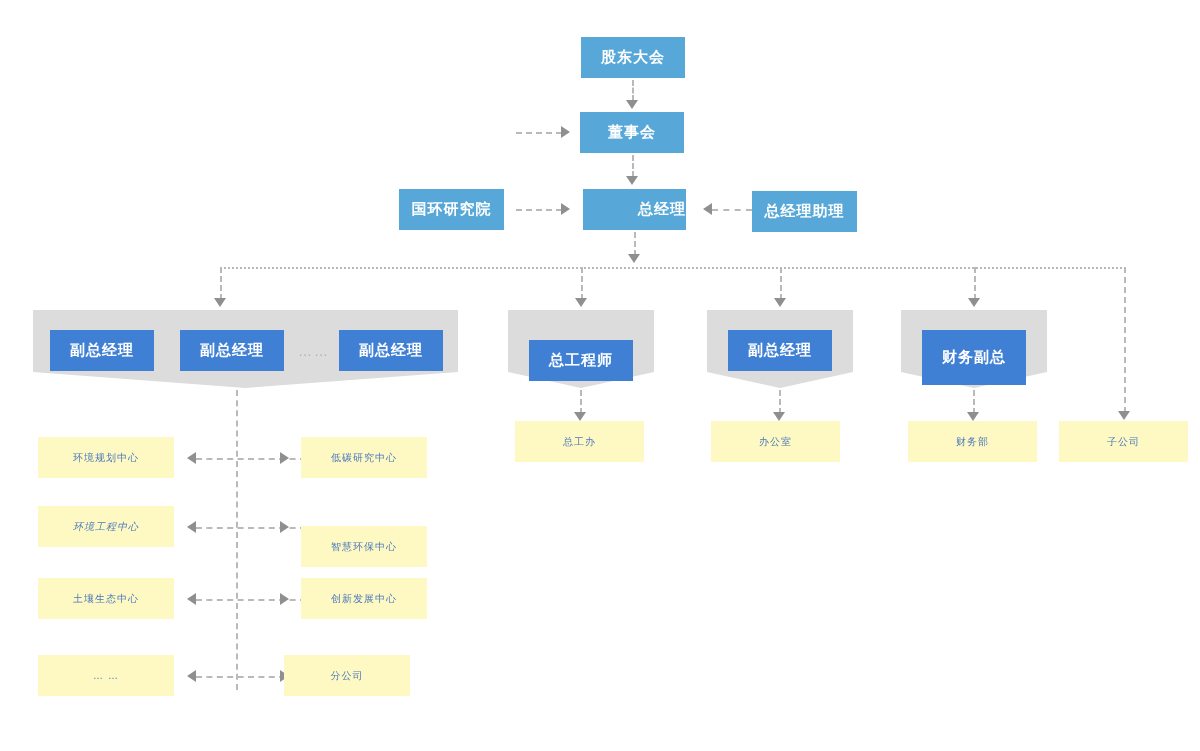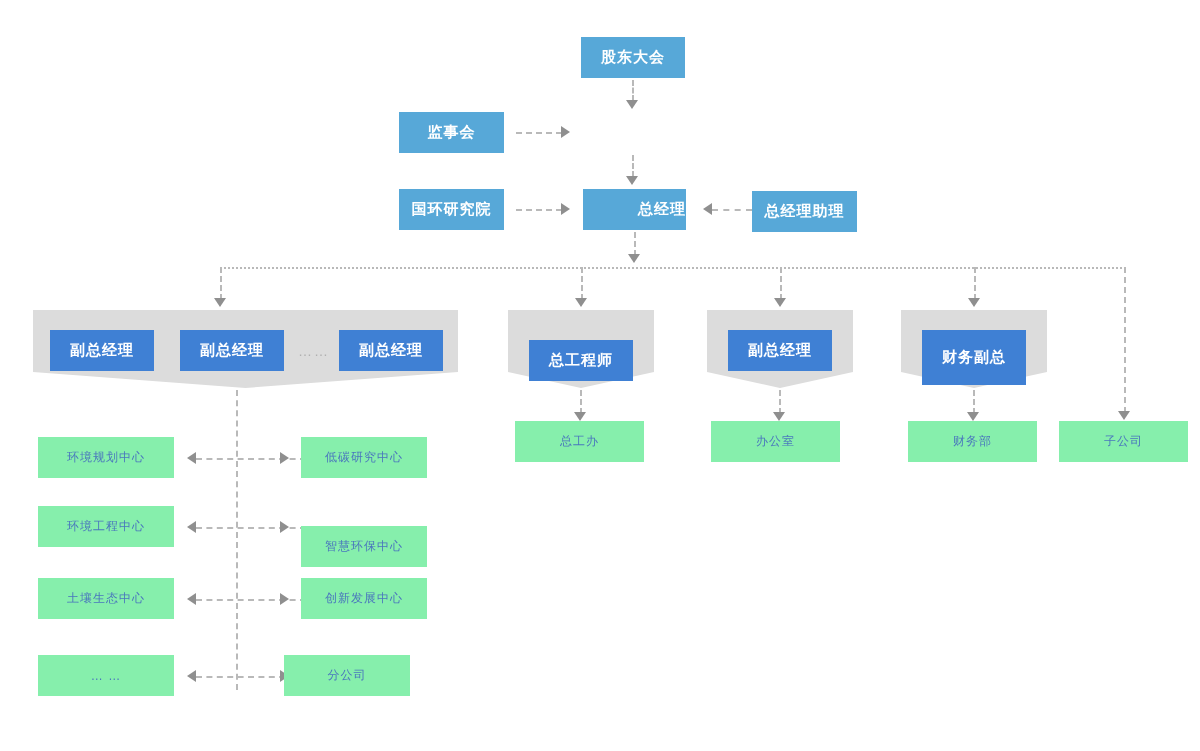--- a/index.html
+++ b/index.html
@@ -43,23 +43,23 @@
   
   .node.blue {
     background: #3f80d4;
     color: #ffffff;
     font-size: 15px;
     font-weight: bold;
   }
 
   
   .node.gray {
-    background: #86efac;
+    background: #fef9c3;
     color: #4a77bd;
-    font-size: 12px;
+    font-size: 10px;
     font-weight: normal;
   }
 
   
   .pentagon {
     position: absolute;
     background: #dcdcdc;
   }
 
   
@@ -118,27 +118,27 @@
 
 <div id="canvas">
 
   <div class="node sky" style="left:581px; top:37px; width:104px; height:41px;">
     <span>股东大会</span>
   </div>
 
   <div class="vline" style="left:632px; top:80px; height:21px;"></div>
   <div class="arrow-down" style="left:626px; top:100px;"></div>
 
-  <div class="node sky" style="left:399px; top:112px; width:105px; height:41px;">
-    <span>监事会</span>
-  </div>
 
   <div class="hline" style="left:516px; top:132px; width:46px;"></div>
   <div class="arrow-right" style="left:561px; top:126px;"></div>
 
+  <div class="node sky" style="left:580px; top:112px; width:104px; height:41px;">
+    <span>董事会</span>
+  </div>
 
   <div class="vline" style="left:632px; top:155px; width:0; height:22px;"></div>
   <div class="arrow-down" style="left:626px; top:176px;"></div>
 
   <div class="node sky" style="left:399px; top:189px; width:105px; height:41px;">
     <span>国环研究院</span>
   </div>
 
   <div class="hline" style="left:516px; top:209px; width:46px;"></div>
   <div class="arrow-right" style="left:561px; top:203px;"></div>
@@ -244,21 +244,21 @@
   <div class="node gray" style="left:38px; top:437px; width:136px; height:41px;">
     <span>环境规划中心</span>
   </div>
   <div class="arrow-left" style="left:187px; top:452px;"></div>
   <div class="hline" style="left:196px; top:458px; width:110px;"></div>
   <div class="arrow-right" style="left:280px; top:452px;"></div>
   <div class="node gray" style="left:301px; top:437px; width:126px; height:41px;">
     <span>低碳研究中心</span>
   </div>
 
-  <div class="node gray" style="left:38px; top:506px; width:136px; height:41px;">
+  <div class="node gray" style="left:38px; top:506px; width:136px; height:41px;font-style:italic;">
     <span>环境工程中心</span>
   </div>
   <div class="arrow-left" style="left:187px; top:521px;"></div>
   <div class="hline" style="left:196px; top:527px; width:110px;"></div>
   <div class="arrow-right" style="left:280px; top:521px;"></div>
   <div class="node gray" style="left:301px; top:506px; width:126px; height:41px;margin-top:20px;">
     <span>智慧环保中心</span>
   </div>
 
   <div class="node gray" style="left:38px; top:578px; width:136px; height:41px;">

